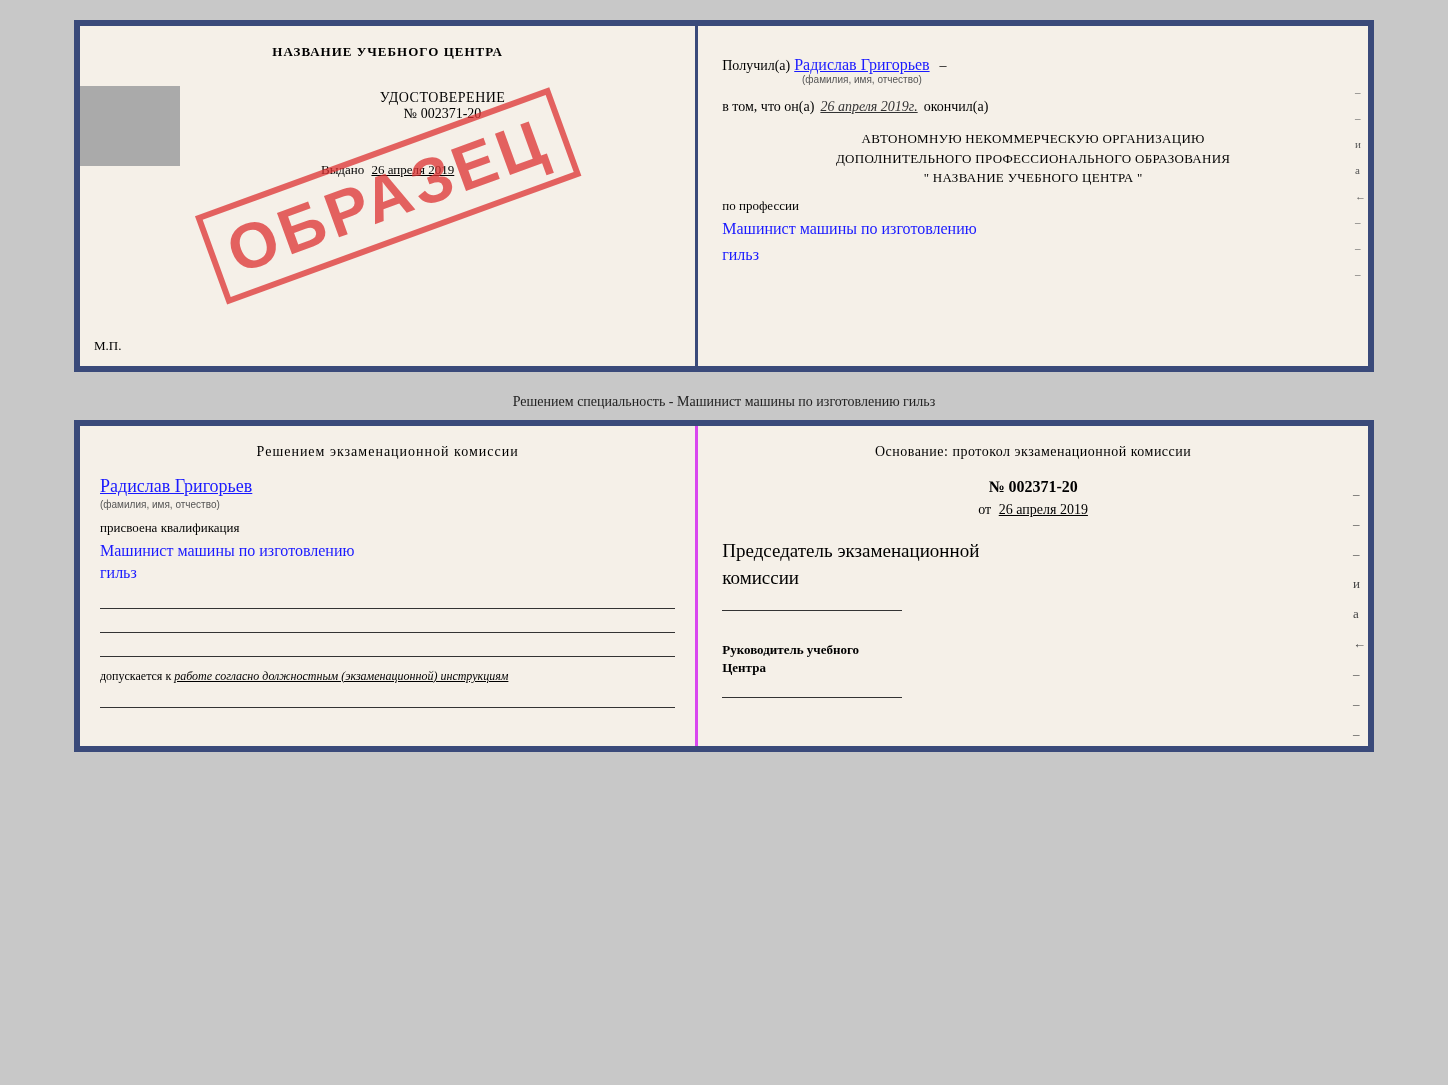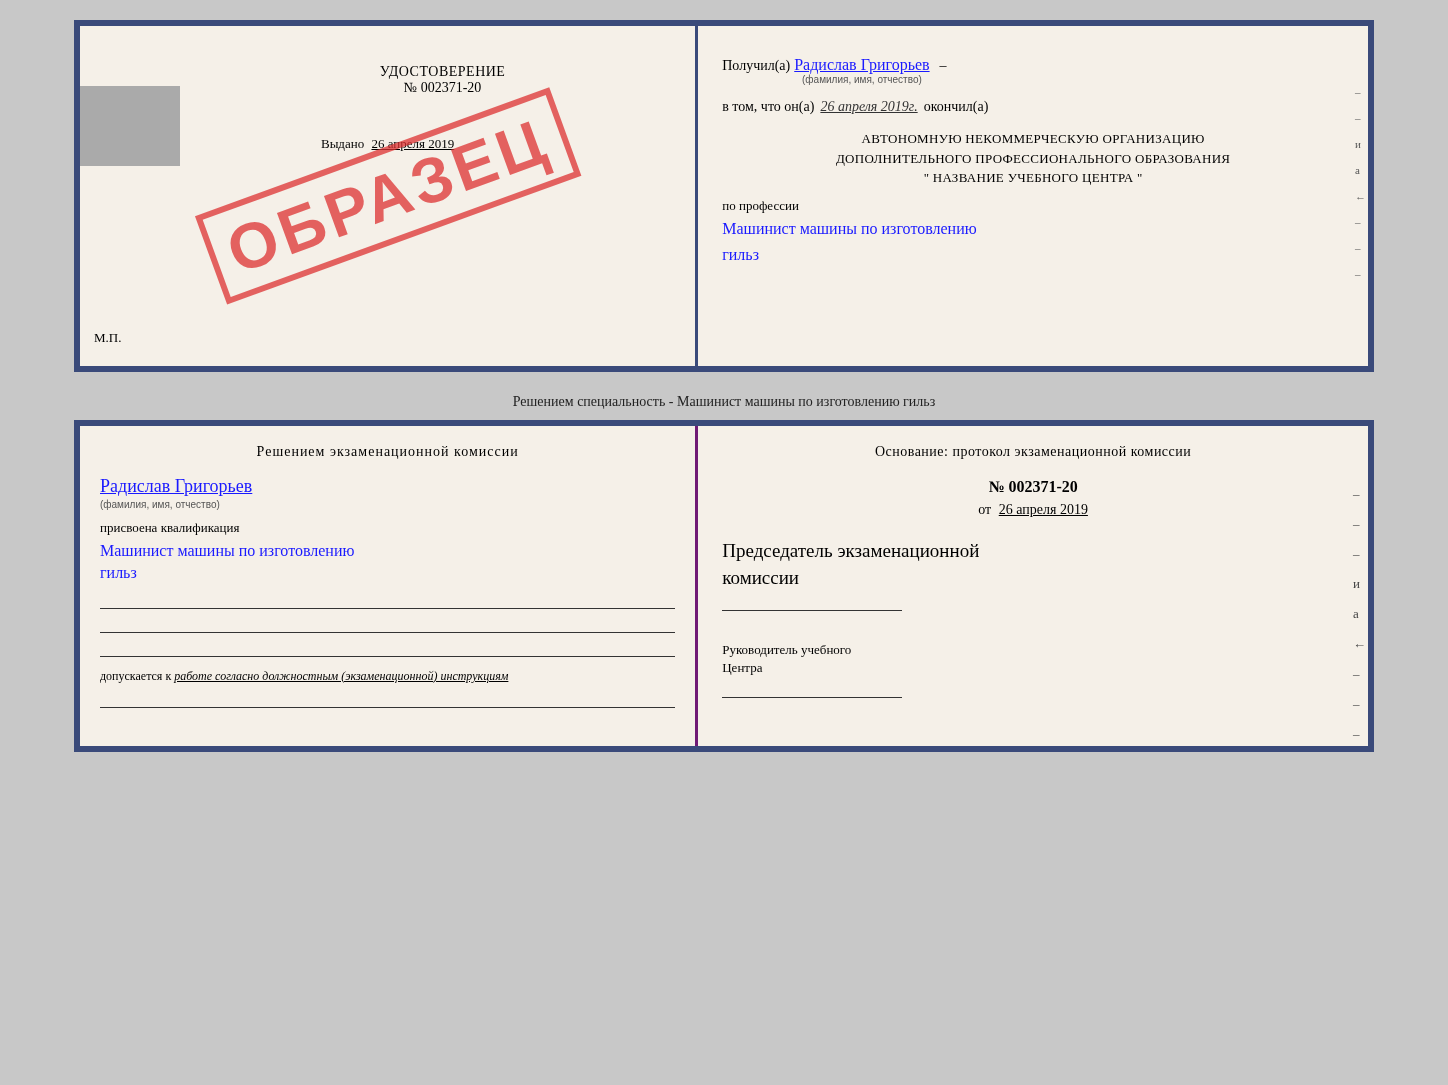--- a/index.html
+++ b/index.html
@@ -71,21 +71,21 @@
     .vydano-text {
       font-size: 13px;
       margin-top: 40px;
       text-align: center;
     }
 
     .mp-text {
       font-size: 13px;
       margin-top: 8px;
       position: absolute;
-      bottom: 20px;
+      bottom: 12px;
       left: 14px;
     }
 
     
     .obrazec-stamp {
       position: absolute;
       top: 50%;
       left: 50%;
       transform: translate(-50%, -50%) rotate(-20deg);
       color: rgba(220, 50, 50, 0.75);
@@ -178,21 +178,21 @@
     .middle-caption {
       font-size: 14px;
       color: #222;
       margin: 10px 0;
       padding: 0 10px;
     }
 
     
     .bottom-left {
       width: 48%;
-      border-right: 3px solid #701a75;
+      border-right: 3px solid #d946ef;
       padding: 18px 20px;
       min-height: 320px;
       position: relative;
     }
 
     .bottom-right {
       width: 52%;
       padding: 18px 24px;
       min-height: 320px;
       position: relative;
@@ -274,20 +274,21 @@
       border-bottom: 1px solid #333;
       width: 180px;
       height: 16px;
       margin: 4px 0 4px 0;
     }
 
     .rukovoditel-label {
       font-size: 13px;
       line-height: 1.4;
       margin-bottom: 28px;
+      font-weight: bold;
     }
 
     .side-marks-right {
       position: absolute;
       right: 2px;
       top: 60px;
       display: flex;
       flex-direction: column;
       gap: 14px;
       font-size: 11px;
@@ -307,20 +308,21 @@
       flex-direction: column;
       align-items: center;
     }
   </style>
 </head>
 <body>
 
 <div class="document-section">
 
   <div class="doc-left">
+    <div class="school-name-top">НАЗВАНИЕ УЧЕБНОГО ЦЕНТРА</div>
 
     <div class="gray-box"></div>
 
     <div style="margin-left: 110px; margin-top: 10px;">
       <div class="udostoverenie-text">УДОСТОВЕРЕНИЕ</div>
       <div class="number-text">№ 002371-20</div>
     </div>
 
     <div class="vydano-text">
       <span>Выдано</span>

